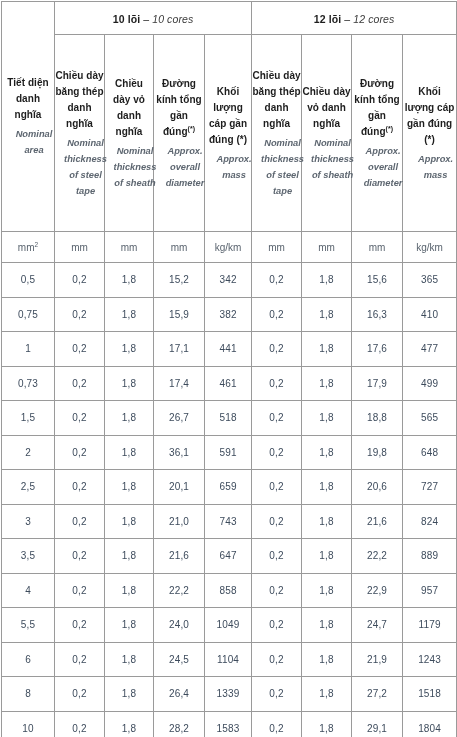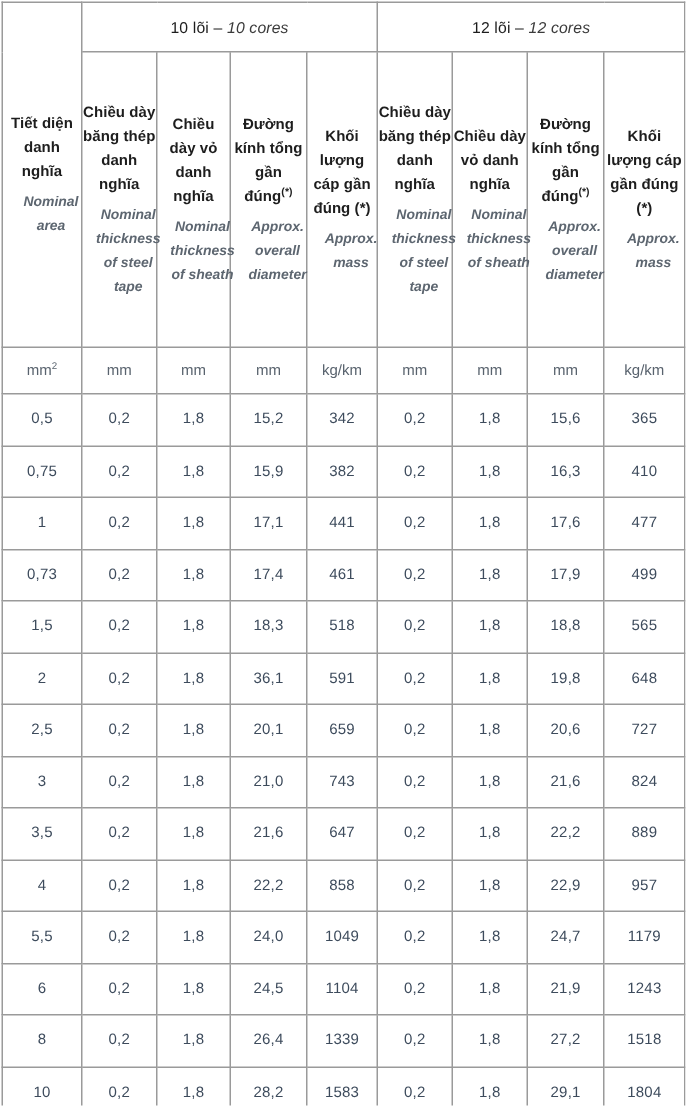--- a/index.html
+++ b/index.html
@@ -44,21 +44,21 @@
   col.c8 { width: 54px; }
 
   
   .grp-row th { height: 32px; }
   .grp-label {
     font-size: 10.5px;
     line-height: 13px;
     color: #1d1d1d;
     letter-spacing: 0.1px;
   }
-  .grp-label .vi { font-weight: normal; text-align: right; }
+  .grp-label .vi { font-weight: bold; text-align: right; }
   .grp-label .dash { font-weight: normal; }
   .grp-label .en { font-style: italic; color: #3b3b3b; font-weight: normal; }
 
   
   .hdr-row th {
     height: 196px;
     vertical-align: middle;
     padding: 2px 2px;
   }
   .hdr-cell {
@@ -255,21 +255,21 @@
           <td>461</td>
           <td>0,2</td>
           <td>1,8</td>
           <td>17,9</td>
           <td>499</td>
         </tr>
         <tr class="data-row">
           <td>1,5</td>
           <td>0,2</td>
           <td>1,8</td>
-          <td>18,3</td>
+          <td>26,7</td>
           <td>518</td>
           <td>0,2</td>
           <td>1,8</td>
           <td>18,8</td>
           <td>565</td>
         </tr>
         <tr class="data-row">
           <td>2</td>
           <td>0,2</td>
           <td>1,8</td>

